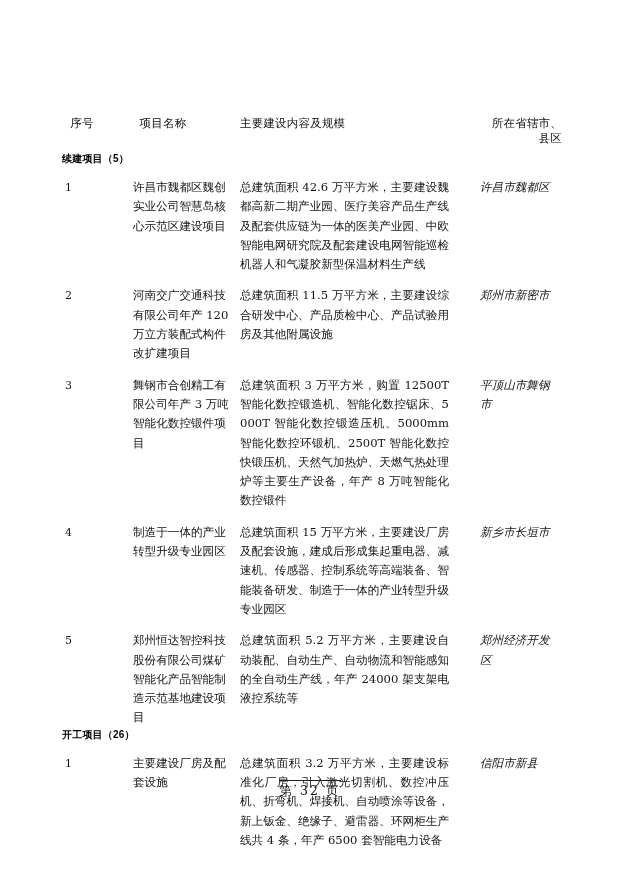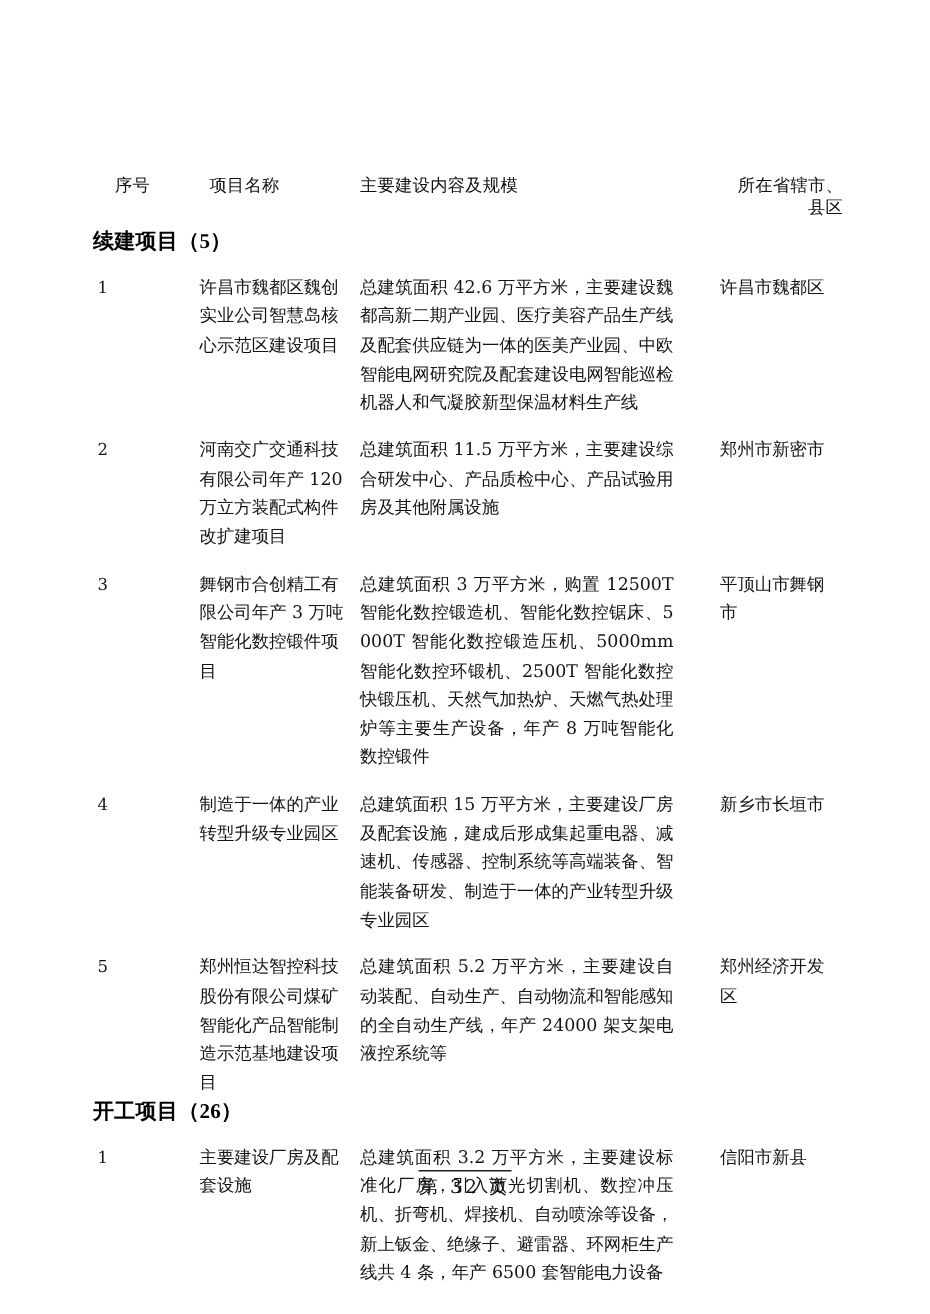--- a/index.html
+++ b/index.html
@@ -50,30 +50,30 @@
     font-family: "DejaVu Sans", "Liberation Sans", sans-serif;
     font-weight: normal;
     font-size: 11.5px;
     color: #111;
     text-align: center;
     vertical-align: top;
     line-height: 15px;
     padding-bottom: 6px;
     letter-spacing: 0.2px;
   }
-  .hdr .c-seq   { text-align: right; padding-left: 2px; }
+  .hdr .c-seq   { text-align: center; padding-left: 2px; font-family: Liberation Serif, serif; }
   .hdr .c-name  { text-align: center; padding-right: 14px; }
   .hdr .c-cont  { text-align: left; }
   .hdr .c-region{ text-align: right; }
 
   
   .sec-cell {
-    font-family: Liberation Serif, serif;
+    font-family: Liberation Sans, sans-serif;
     font-weight: bold;
-    font-size: 14px;
+    font-size: 10px;
     color: #000;
     padding-top: 18px;
     padding-bottom: 6px;
     padding-left: 37px;
     letter-spacing: 0.2px;
     white-space: nowrap;
   }
 
   
   .row td {
@@ -97,20 +97,21 @@
     padding-right: 6px;
     text-align: justify;
     text-justify: inter-ideograph;
     word-break: break-all;
   }
   .row .c-region {
     padding-left: 25px;
     padding-right: 2px;
     text-align: left;
     word-break: break-all;
+    font-style: italic;
   }
 
   
   .footer {
     position: absolute;
     left: 0;
     top: 780px;
     width: 620px;
     text-align: center;
   }

